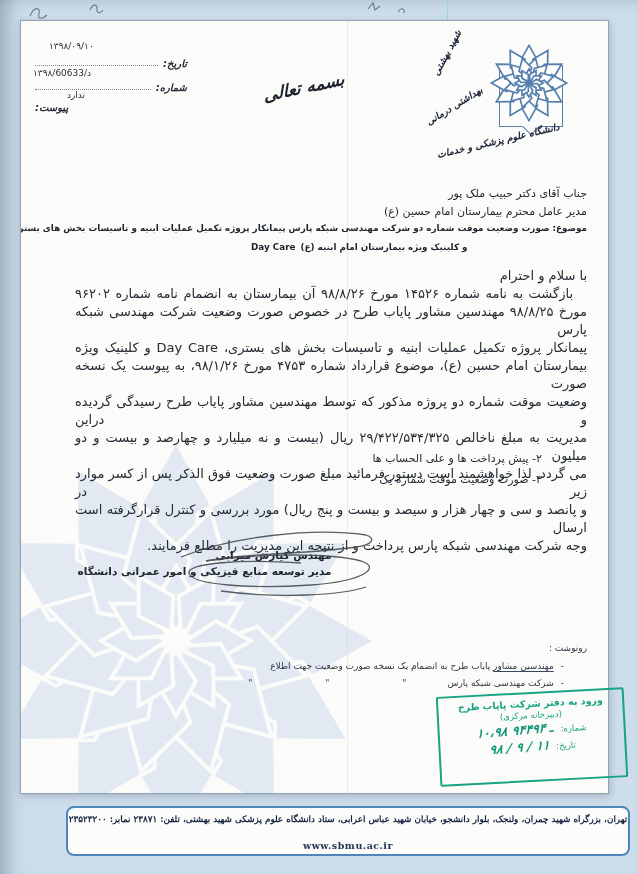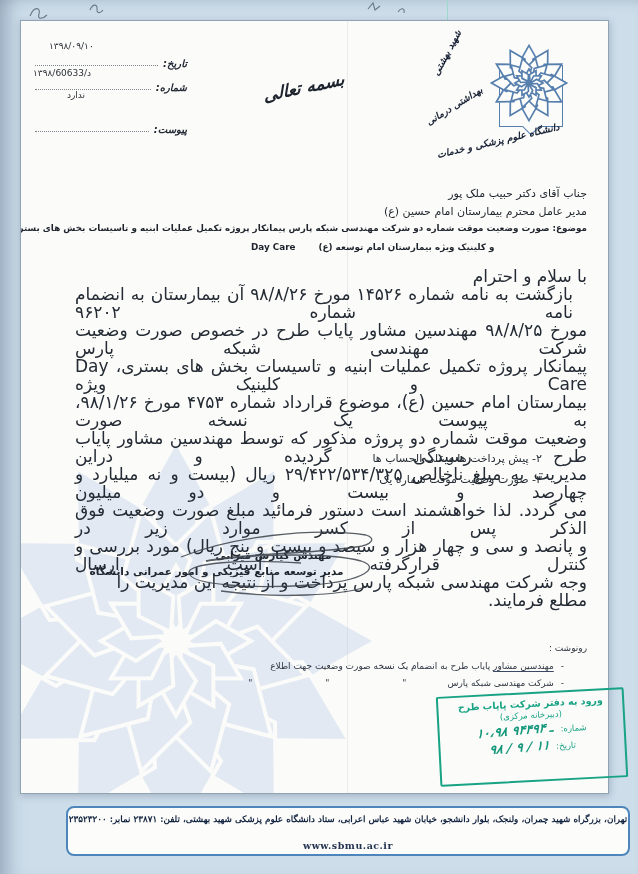--- a/index.html
+++ b/index.html
@@ -12,21 +12,21 @@
         border:1px solid #8fa3b3;box-shadow:1px 2px 7px rgba(50,70,90,.28);overflow:hidden;}
   .fold{position:absolute;left:326px;top:0;width:1px;height:100%;background:rgba(100,115,130,.10);}
   
   svg.rosette{overflow:visible;}
   .watermark{position:absolute;left:-95px;top:370px;width:500px;height:500px;
              fill:#dee7f2;stroke:#fbfbf9;stroke-width:.8;opacity:.85;}
   
   .meta-row{position:absolute;left:14px;width:152px;display:flex;direction:rtl;align-items:flex-end;}
   .mlabel{font:italic 700 10px "DejaVu Sans",sans-serif;color:#242b36;white-space:nowrap;}
   .mdots{flex:1;border-bottom:1px dotted #7b828c;margin:0 5px 3px 0;height:10px;}
-  .r1{top:34px;} .r2{top:58px;} .r3{top:100px;}
+  .r1{top:34px;} .r2{top:58px;} .r3{top:81px;flex-direction:column;}
   .mval{position:absolute;font-size:9px;color:#2c3138;white-space:nowrap;}
   .v-date{left:28px;top:20px;} .v-num{left:12px;top:47px;} .v-att{left:46px;top:69px;}
   
   .bismillah{position:absolute;left:242px;top:56px;font:italic 600 17px "DejaVu Sans",sans-serif;
              color:#1d242e;transform:rotate(-12deg) skewX(-8deg);letter-spacing:1px;}
   
   .logo-square{position:absolute;left:478px;top:44px;width:62px;height:60px;border:1.4px solid #567fae;}
   .logo-square .notch{position:absolute;bottom:-7px;left:50%;width:11px;height:11px;background:#fbfbf9;
              transform:translateX(-50%) rotate(45deg);border-right:1.4px solid #567fae;border-bottom:1.4px solid #567fae;}
   .logo-rosette{position:absolute;left:461px;top:15px;width:94px;height:94px;
@@ -34,35 +34,35 @@
   .logo-rosette .dotc{fill:#567fae;stroke:none;}
   .cal{position:absolute;font:italic 700 9.5px "DejaVu Sans",sans-serif;color:#1a2336;
        white-space:nowrap;letter-spacing:.2px;transform-origin:0 50%;}
   .calA{left:414px;top:48px;transform:rotate(-62deg);}
   .calB{left:406px;top:96px;transform:rotate(-32deg);}
   .calC{left:416px;top:128px;transform:rotate(-13deg);}
   
   .recipient{position:absolute;right:21px;top:166px;direction:rtl;text-align:right;}
   .rec-name,.rec-title{font-size:11px;font-weight:400;margin-bottom:5px;color:#1e242d;}
   .rec-subject1{font-size:8.8px;font-weight:700;white-space:nowrap;color:#1e242d;}
-  .rec-subject2{position:absolute;left:230px;top:221px;display:flex;direction:ltr;gap:23px;
+  .rec-subject2{position:absolute;left:230px;top:221px;display:flex;direction:ltr;gap:5px;
                 font-size:8.8px;font-weight:700;color:#1e242d;text-align:center;}
   
   .body-block{position:absolute;right:21px;top:246px;width:512px;direction:rtl;
-              font-size:17px;line-height:18px;color:#242b34;}
+              font-size:13px;line-height:18px;color:#242b34;}
   .salut{text-align:right;}
   .jline{text-align:justify;text-align-last:justify;}
   .jfirst{padding-right:14px;}
   .jlast{text-align:right;text-align-last:right;}
   .list-block{position:absolute;right:66px;top:428px;direction:rtl;font-size:11px;line-height:20.5px;
               text-align:right;color:#242b34;}
   
   .sig-name{position:absolute;left:180px;top:528px;width:145px;text-align:center;
             font-size:10.5px;font-weight:700;color:#20262f;}
-  .sig-title{position:absolute;left:38px;top:544px;width:315px;text-align:center;
+  .sig-title{position:absolute;left:26px;top:544px;width:315px;text-align:center;
             font-size:10.5px;font-weight:700;color:#20262f;}
   .sig-scribble{position:absolute;left:140px;top:498px;width:230px;height:105px;
             fill:none;stroke:#3c434b;stroke-width:1.3;opacity:.85;}
   
   .cc-label{position:absolute;right:21px;top:622px;direction:rtl;font-size:9px;color:#2e3642;}
   .cc-item{position:absolute;right:44px;direction:rtl;display:flex;gap:7px;font-size:9px;color:#2e3642;}
   .cc1{top:640px;} .cc2{top:657px;}
   .cc-underlined{text-decoration:underline;text-underline-offset:2px;text-decoration-color:#3b4763;}
   .cc-ditto{word-spacing:70px;padding-right:34px;color:#39414d;}
   
@@ -209,21 +209,21 @@
     <span class="cal calB">بهداشتی درمانی</span>
     <span class="cal calC">دانشگاه علوم پزشکی و خدمات</span>
 
     <div class="recipient">
       <div class="rec-name">جناب آقای دکتر حبیب ملک پور</div>
       <div class="rec-title">مدیر عامل محترم بیمارستان امام حسین (ع)</div>
       <div class="rec-subject1">موضوع: صورت وضعیت موقت شماره دو  شرکت مهندسی شبکه پارس پیمانکار پروژه تکمیل عملیات ابنیه و تاسیسات  بخش های بستری،</div>
     </div>
     <div class="rec-subject2">
       <span>Day Care</span>
-      <span dir="rtl">و کلینیک ویژه بیمارستان امام توسعه (ع)</span>
+      <span dir="rtl">و کلینیک ویژه بیمارستان امام ابنیه (ع)</span>
     </div>
 
     <div class="body-block">
       <div class="salut">با سلام و احترام</div>
       <div class="jline jfirst">بازگشت به نامه شماره ۱۴۵۲۶ مورخ ۹۸/۸/۲۶ آن بیمارستان به انضمام نامه شماره ۹۶۲۰۲</div>
       <div class="jline">مورخ ۹۸/۸/۲۵ مهندسین مشاور پایاب طرح در خصوص صورت وضعیت شرکت مهندسی شبکه پارس</div>
       <div class="jline">پیمانکار پروژه تکمیل عملیات ابنیه و تاسیسات بخش های بستری، Day Care و کلینیک ویژه</div>
       <div class="jline">بیمارستان امام حسین (ع)، موضوع قرارداد شماره ۴۷۵۳ مورخ ۹۸/۱/۲۶، به پیوست یک نسخه صورت</div>
       <div class="jline">وضعیت موقت شماره دو پروژه مذکور که توسط مهندسین مشاور پایاب طرح رسیدگی گردیده و دراین</div>
       <div class="jline">مدیریت به مبلغ ناخالص ۲۹/۴۲۲/۵۳۴/۳۲۵ ریال (بیست و نه میلیارد و چهارصد و بیست و دو میلیون</div>

